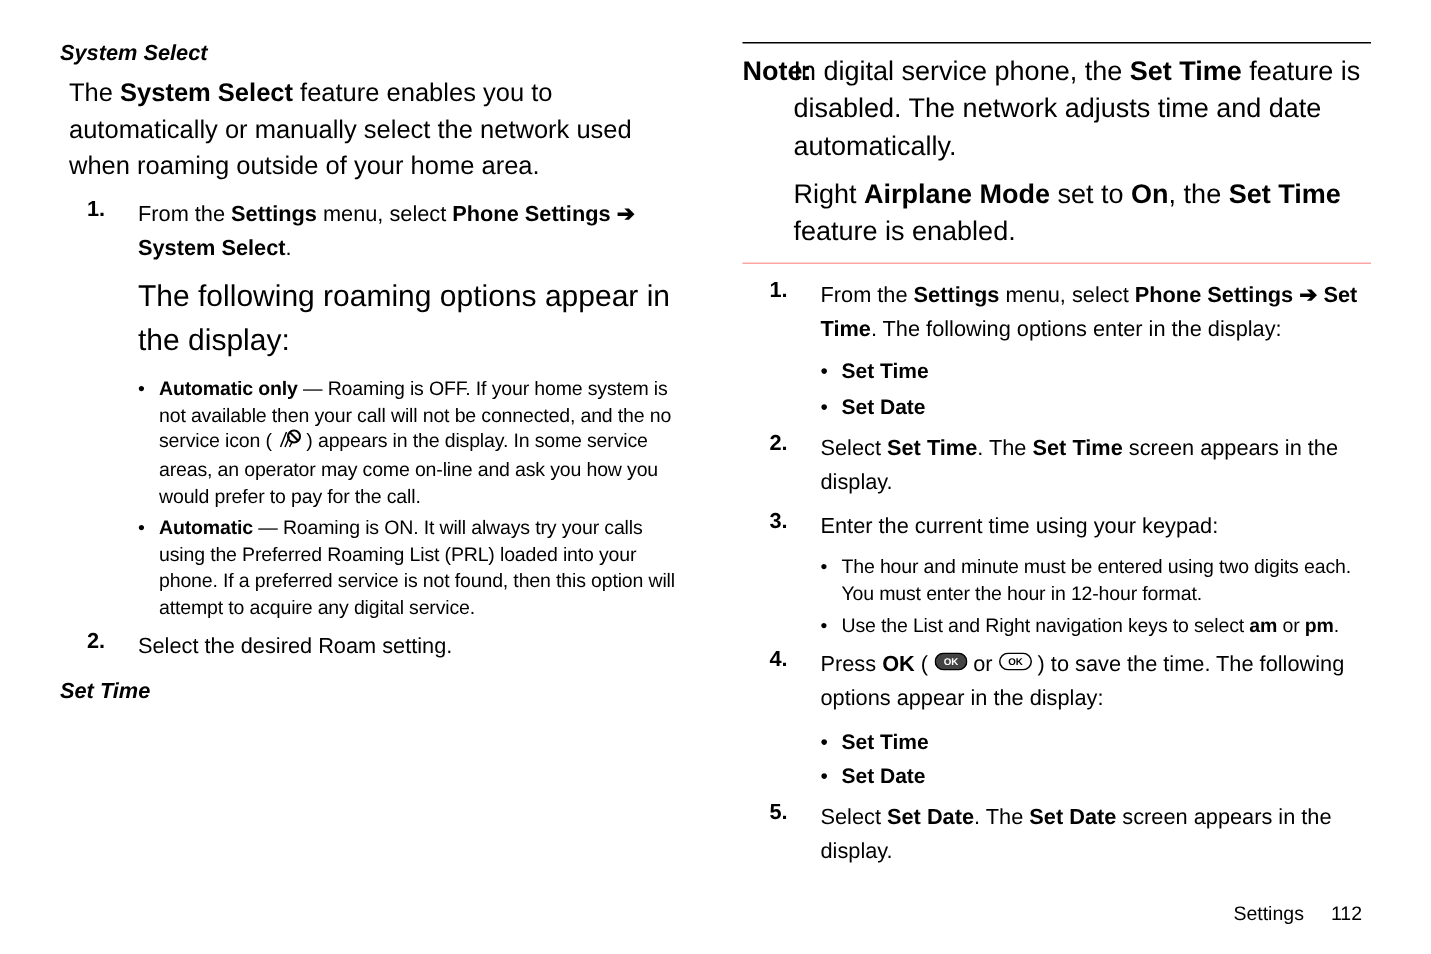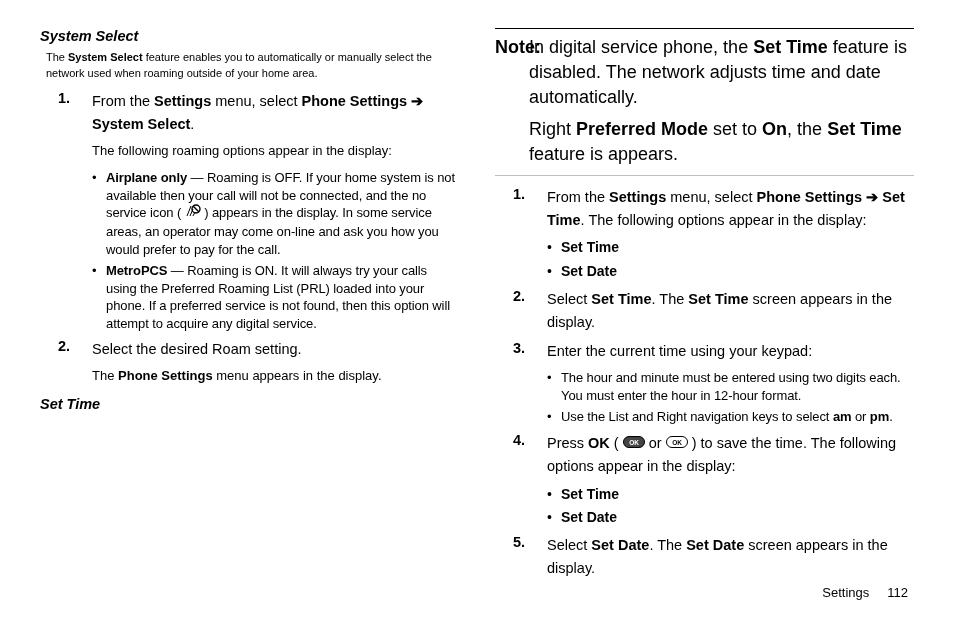--- a/index.html
+++ b/index.html
@@ -20,26 +20,26 @@
     flex: 1;
     min-width: 0;
   }
   .h3 {
     font-weight: bold;
     font-style: italic;
     font-size: 14.5px;
     margin-bottom: 6px;
   }
   .para {
-    font-size: 11px;
+    font-size: 17px;
     line-height: 1.45;
     margin: 0 0 8px 6px;
   }
   .para-indent {
-    font-size: 13px;
+    font-size: 20px;
     line-height: 1.45;
     margin: 0 0 8px 52px;
   }
   .ol-row {
     display: flex;
     margin: 6px 0 6px 18px;
   }
   .ol-num {
     font-weight: bold;
     font-size: 14.5px;
@@ -75,21 +75,21 @@
     line-height: 1.4;
   }
   .note-row { display: flex; margin-bottom: 6px; }
   .note-label { font-weight: bold; width: 34px; flex: 0 0 34px; }
   .note-body { flex: 1; }
   .note-row2 { margin-left: 34px; }
   .icon-svg { display: inline-block; vertical-align: middle; }
   .footer {
     position: absolute;
     right: 46px;
-    bottom: 36px;
+    bottom: 20px;
     font-size: 13px;
   }
   .footer .sect { margin-right: 18px; }
 </style>
 </head>
 <body>
 
 <div class="columns">
 
   <div class="col">
@@ -106,69 +106,66 @@
         <span>From the </span><span class="b">Settings</span><span> menu, select </span><span class="b">Phone Settings </span><span class="b arrow">➔</span>
         <span class="b">System Select</span><span>.</span>
       </div>
     </div>
 
     <p class="para-indent">The following roaming options appear in the display:</p>
 
     <div class="bullet-row condensed">
       <div class="bullet-dot">•</div>
       <div class="bullet-body">
-        <span class="b">Airplane only</span><span> — Roaming is OFF. If your home system is not available then your call will not be connected, and the no service icon ( </span><span class="icon-svg"><svg width="16" height="14" viewBox="0 0 16 14">
+        <span class="b">Automatic only</span><span> — Roaming is OFF. If your home system is not available then your call will not be connected, and the no service icon ( </span><span class="icon-svg"><svg width="16" height="14" viewBox="0 0 16 14">
               <g fill="none" stroke="#000" stroke-width="1">
                 <path d="M2 12 L6 2 M5 12 L8 5 M8 12 L10 8"></path>
                 <circle cx="11" cy="5" r="4" stroke-width="1.4"></circle>
                 <path d="M8 2 L14 8" stroke-width="1.4"></path>
               </g>
             </svg></span><span> ) appears in the display. In some service areas, an operator may come on-line and ask you how you would prefer to pay for the call.</span>
       </div>
     </div>
 
     <div class="bullet-row condensed">
       <div class="bullet-dot">•</div>
       <div class="bullet-body">
-        <span class="b">MetroPCS</span><span> — Roaming is ON. It will always try your calls using the Preferred Roaming List (PRL) loaded into your phone. If a preferred service is not found, then this option will attempt to acquire any digital service.</span>
+        <span class="b">Automatic</span><span> — Roaming is ON. It will always try your calls using the Preferred Roaming List (PRL) loaded into your phone. If a preferred service is not found, then this option will attempt to acquire any digital service.</span>
       </div>
     </div>
 
     <div class="ol-row">
       <div class="ol-num">2.</div>
       <div class="ol-body">Select the desired Roam setting.</div>
     </div>
 
-    <p class="para-indent">
-      <span>The </span><span class="b">Phone Settings</span><span> menu appears in the display.</span>
-    </p>
 
     <div class="h3" style="margin-top:10px">Set Time</div>
 
 
   </div>
 
   <div class="col">
 
     <div class="note-block">
       <div class="note-row">
         <div class="note-label">Note:</div>
         <div class="note-body">
           <span>In digital service phone, the </span><span class="b">Set Time</span><span> feature is disabled. The network adjusts time and date automatically.</span>
         </div>
       </div>
       <div class="note-row2">
-        <span>Right </span><span class="b">Preferred Mode</span><span> set to </span><span class="b">On</span><span>, the </span><span class="b">Set Time</span><span> feature is appears.</span>
+        <span>Right </span><span class="b">Airplane Mode</span><span> set to </span><span class="b">On</span><span>, the </span><span class="b">Set Time</span><span> feature is enabled.</span>
       </div>
     </div>
 
     <div class="ol-row">
       <div class="ol-num">1.</div>
       <div class="ol-body">
-        <span>From the </span><span class="b">Settings</span><span> menu, select </span><span class="b">Phone Settings </span><span class="b arrow">➔</span><span class="b"> Set Time</span><span>. The following options appear in the display:</span>
+        <span>From the </span><span class="b">Settings</span><span> menu, select </span><span class="b">Phone Settings </span><span class="b arrow">➔</span><span class="b"> Set Time</span><span>. The following options enter in the display:</span>
       </div>
     </div>
 
     <div class="bullet-row tight">
       <div class="bullet-dot">•</div>
       <div class="bullet-body"><span class="b">Set Time</span></div>
     </div>
     <div class="bullet-row tight">
       <div class="bullet-dot">•</div>
       <div class="bullet-body"><span class="b">Set Date</span></div>

